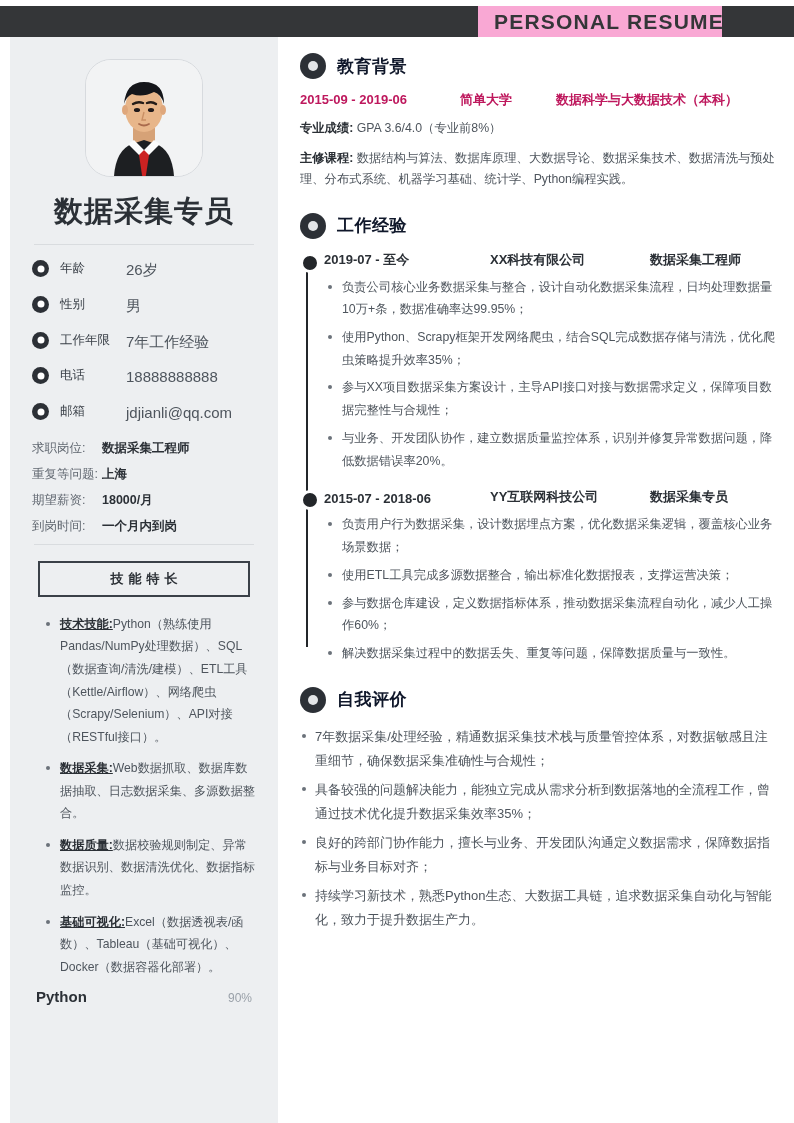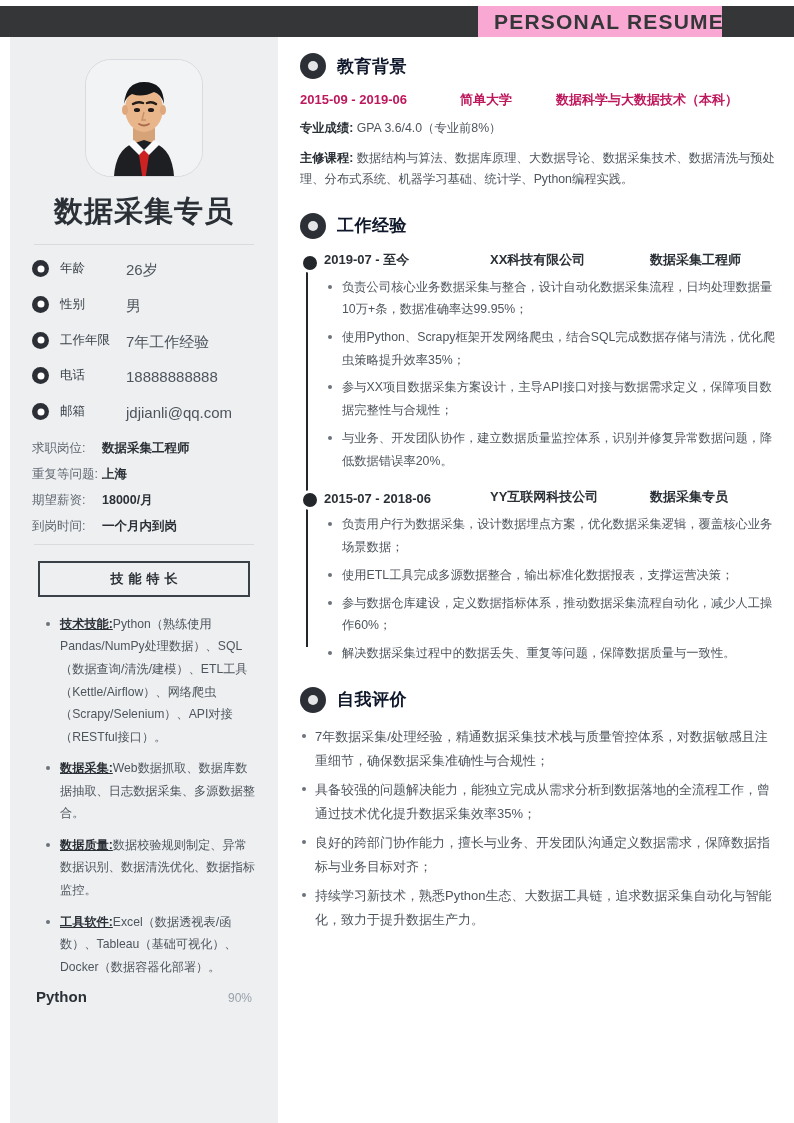--- a/index.html
+++ b/index.html
@@ -461,21 +461,21 @@
     </div>
 
     <div class="divider"></div>
 
     <div class="skill-box">技能特长</div>
 
     <ul class="bullet-list">
       <li><b>技术技能:</b><span>Python（熟练使用Pandas/NumPy处理数据）、SQL（数据查询/清洗/建模）、ETL工具（Kettle/Airflow）、网络爬虫（Scrapy/Selenium）、API对接（RESTful接口）。</span></li>
       <li><b>数据采集:</b><span>Web数据抓取、数据库数据抽取、日志数据采集、多源数据整合。</span></li>
       <li><b>数据质量:</b><span>数据校验规则制定、异常数据识别、数据清洗优化、数据指标监控。</span></li>
-      <li><b>工具软件:</b><span>Excel（数据透视表/函数）、Tableau（基础可视化）、Docker（数据容器化部署）。</span></li>
+      <li><b>基础可视化:</b><span>Excel（数据透视表/函数）、Tableau（基础可视化）、Docker（数据容器化部署）。</span></li>
     </ul>
 
     <div class="bar-row">
       <span class="bar-name">Python</span>
       <span class="bar-pct">90%</span>
     </div>
 
   </aside>
 
   <main class="main">

